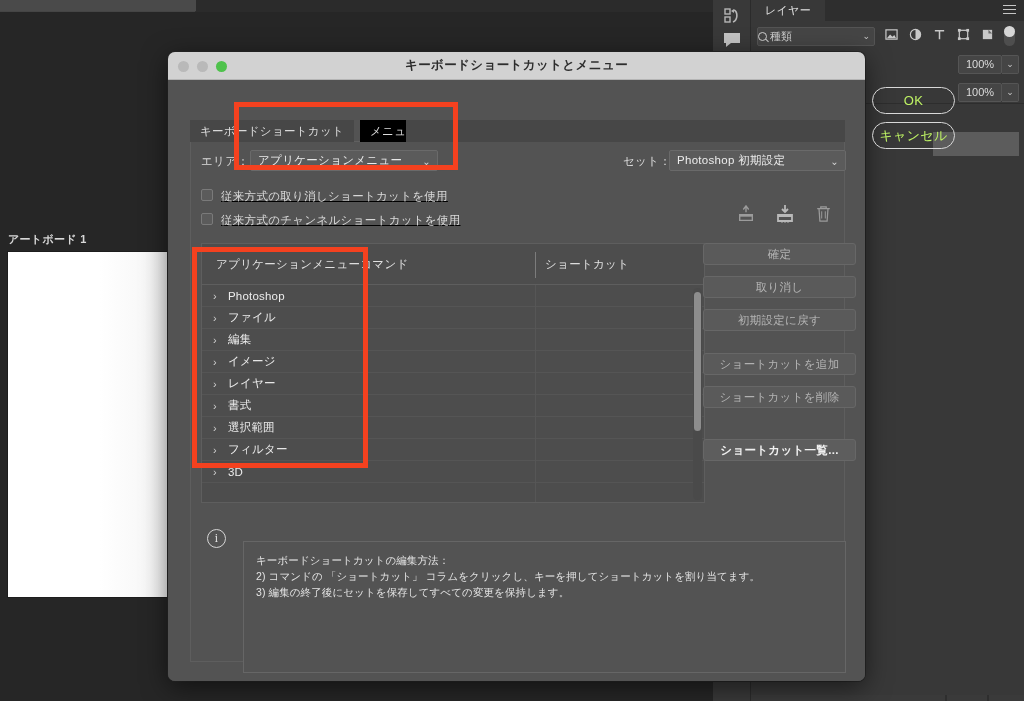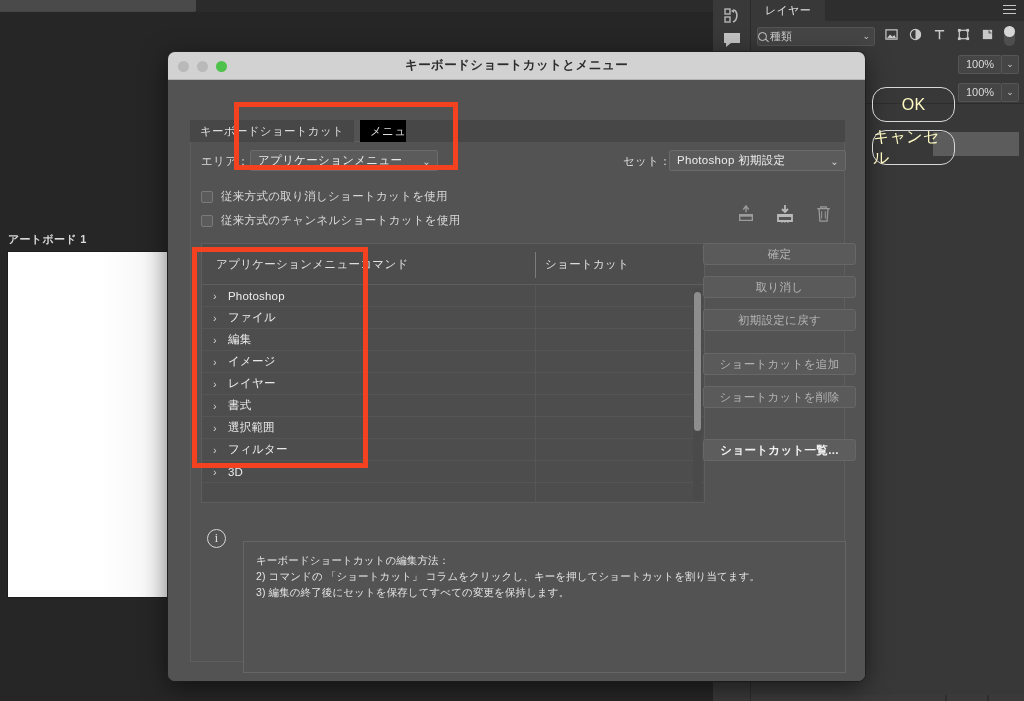--- a/index.html
+++ b/index.html
@@ -176,21 +176,21 @@
     padding: 0 20px 0 7px; position: relative;
     font-size: 11.5px; color: #ececec; letter-spacing: .3px;
   }
   .sel .cc { position: absolute; right: 6px; top: 5px; font-size: 10px; color: #d5d5d5; }
   .area-label { position: absolute; left: 10px; top: 4px; }
   .area-sel  { position: absolute; left: 59px; top: 0; width: 188px; }
   .set-label { position: absolute; left: 432px; top: 4px; }
   .set-sel   { position: absolute; left: 478px; top: 0; width: 177px; }
 
   
-  .cb-row { position: absolute; left: 10px; display: flex; align-items: center; gap: 8px; }
+  .cb-row { position: absolute; left: 10px; display: flex; gap: 8px; text-decoration: underline; }
   .cb-row.c1 { top: 47px; }
   .cb-row.c2 { top: 71px; }
   .cb {
     width: 12px; height: 12px; background: #5b5b5b;
     border: 1px solid #7a7a7a; border-radius: 2px;
   }
 
   
   .set-icons {
     position: absolute; right: 12px; top: 62px;
@@ -255,24 +255,24 @@
   .info-box {
     position: absolute; left: 42px; top: 16px; width: 603px; height: 132px;
     background: #535353; border: 1px solid #666;
     padding: 10px 12px;
   }
   .info-line { font-size: 10.5px; color: #e4e4e4; line-height: 16px; letter-spacing: .1px; white-space: nowrap; }
 
   
   .okcol { position: absolute; left: 872px; top: 87px; width: 85px; }
   .pill {
-    width: 83px; height: 35px; border-radius: 14px;
+    width: 83px; height: 27px; border-radius: 14px;
     border: 1px solid #d8d8d8; background: transparent;
     display: flex; align-items: center; justify-content: center;
-    font-size: 16px; color: #fef9c3; letter-spacing: .3px;
+    font-size: 13px; color: #bef264; letter-spacing: .3px;
     margin-bottom: 8px;
   }
 
   
   .anno {
     position: absolute; border: 5px solid #f4411f; pointer-events: none;
   }
   .anno-1 { left: 234px; top: 102px; width: 224px; height: 68px; }
   .anno-2 { left: 192px; top: 247px; width: 176px; height: 221px; }
 </style>

